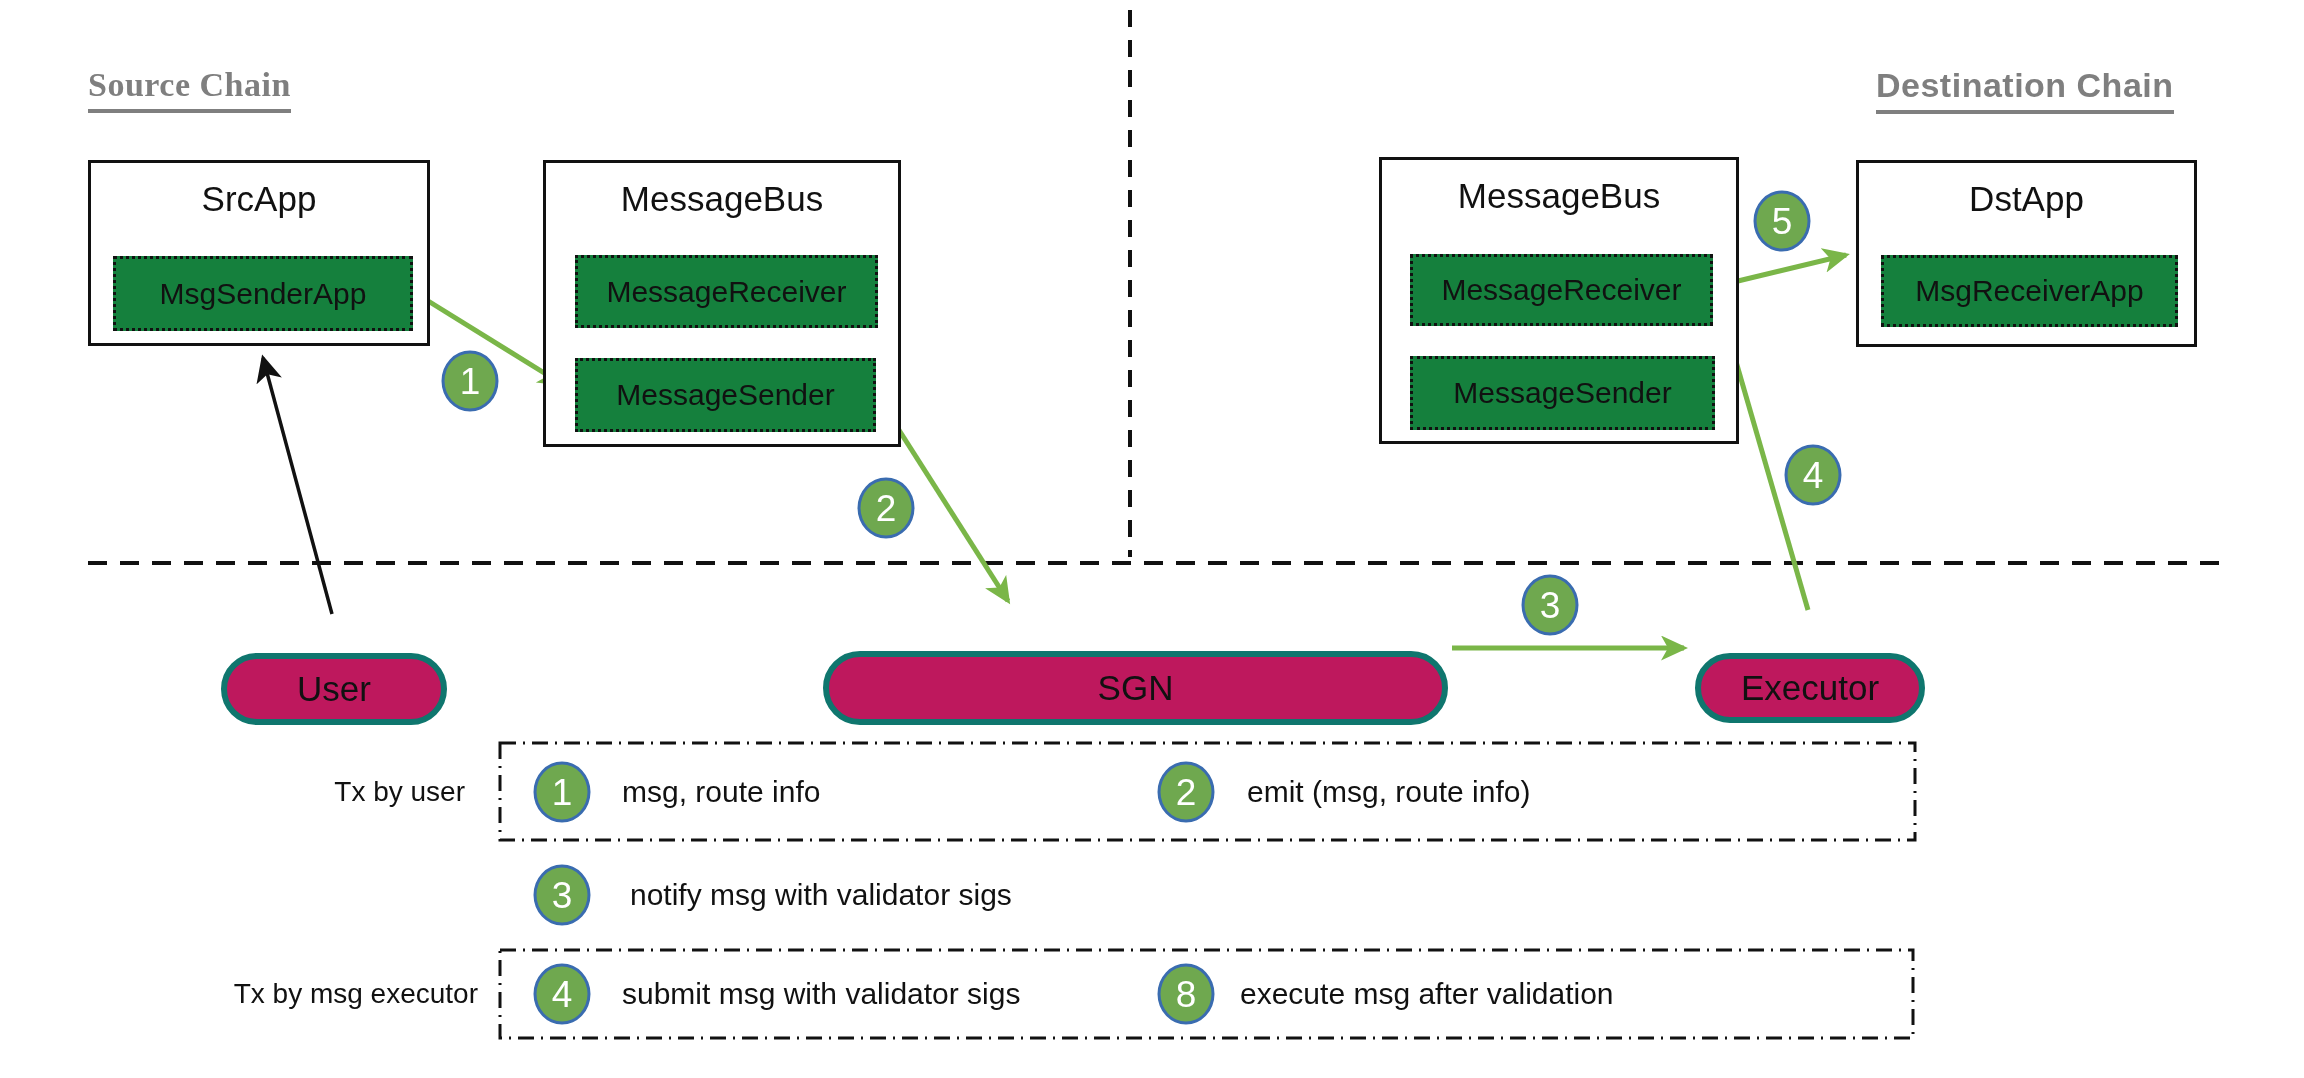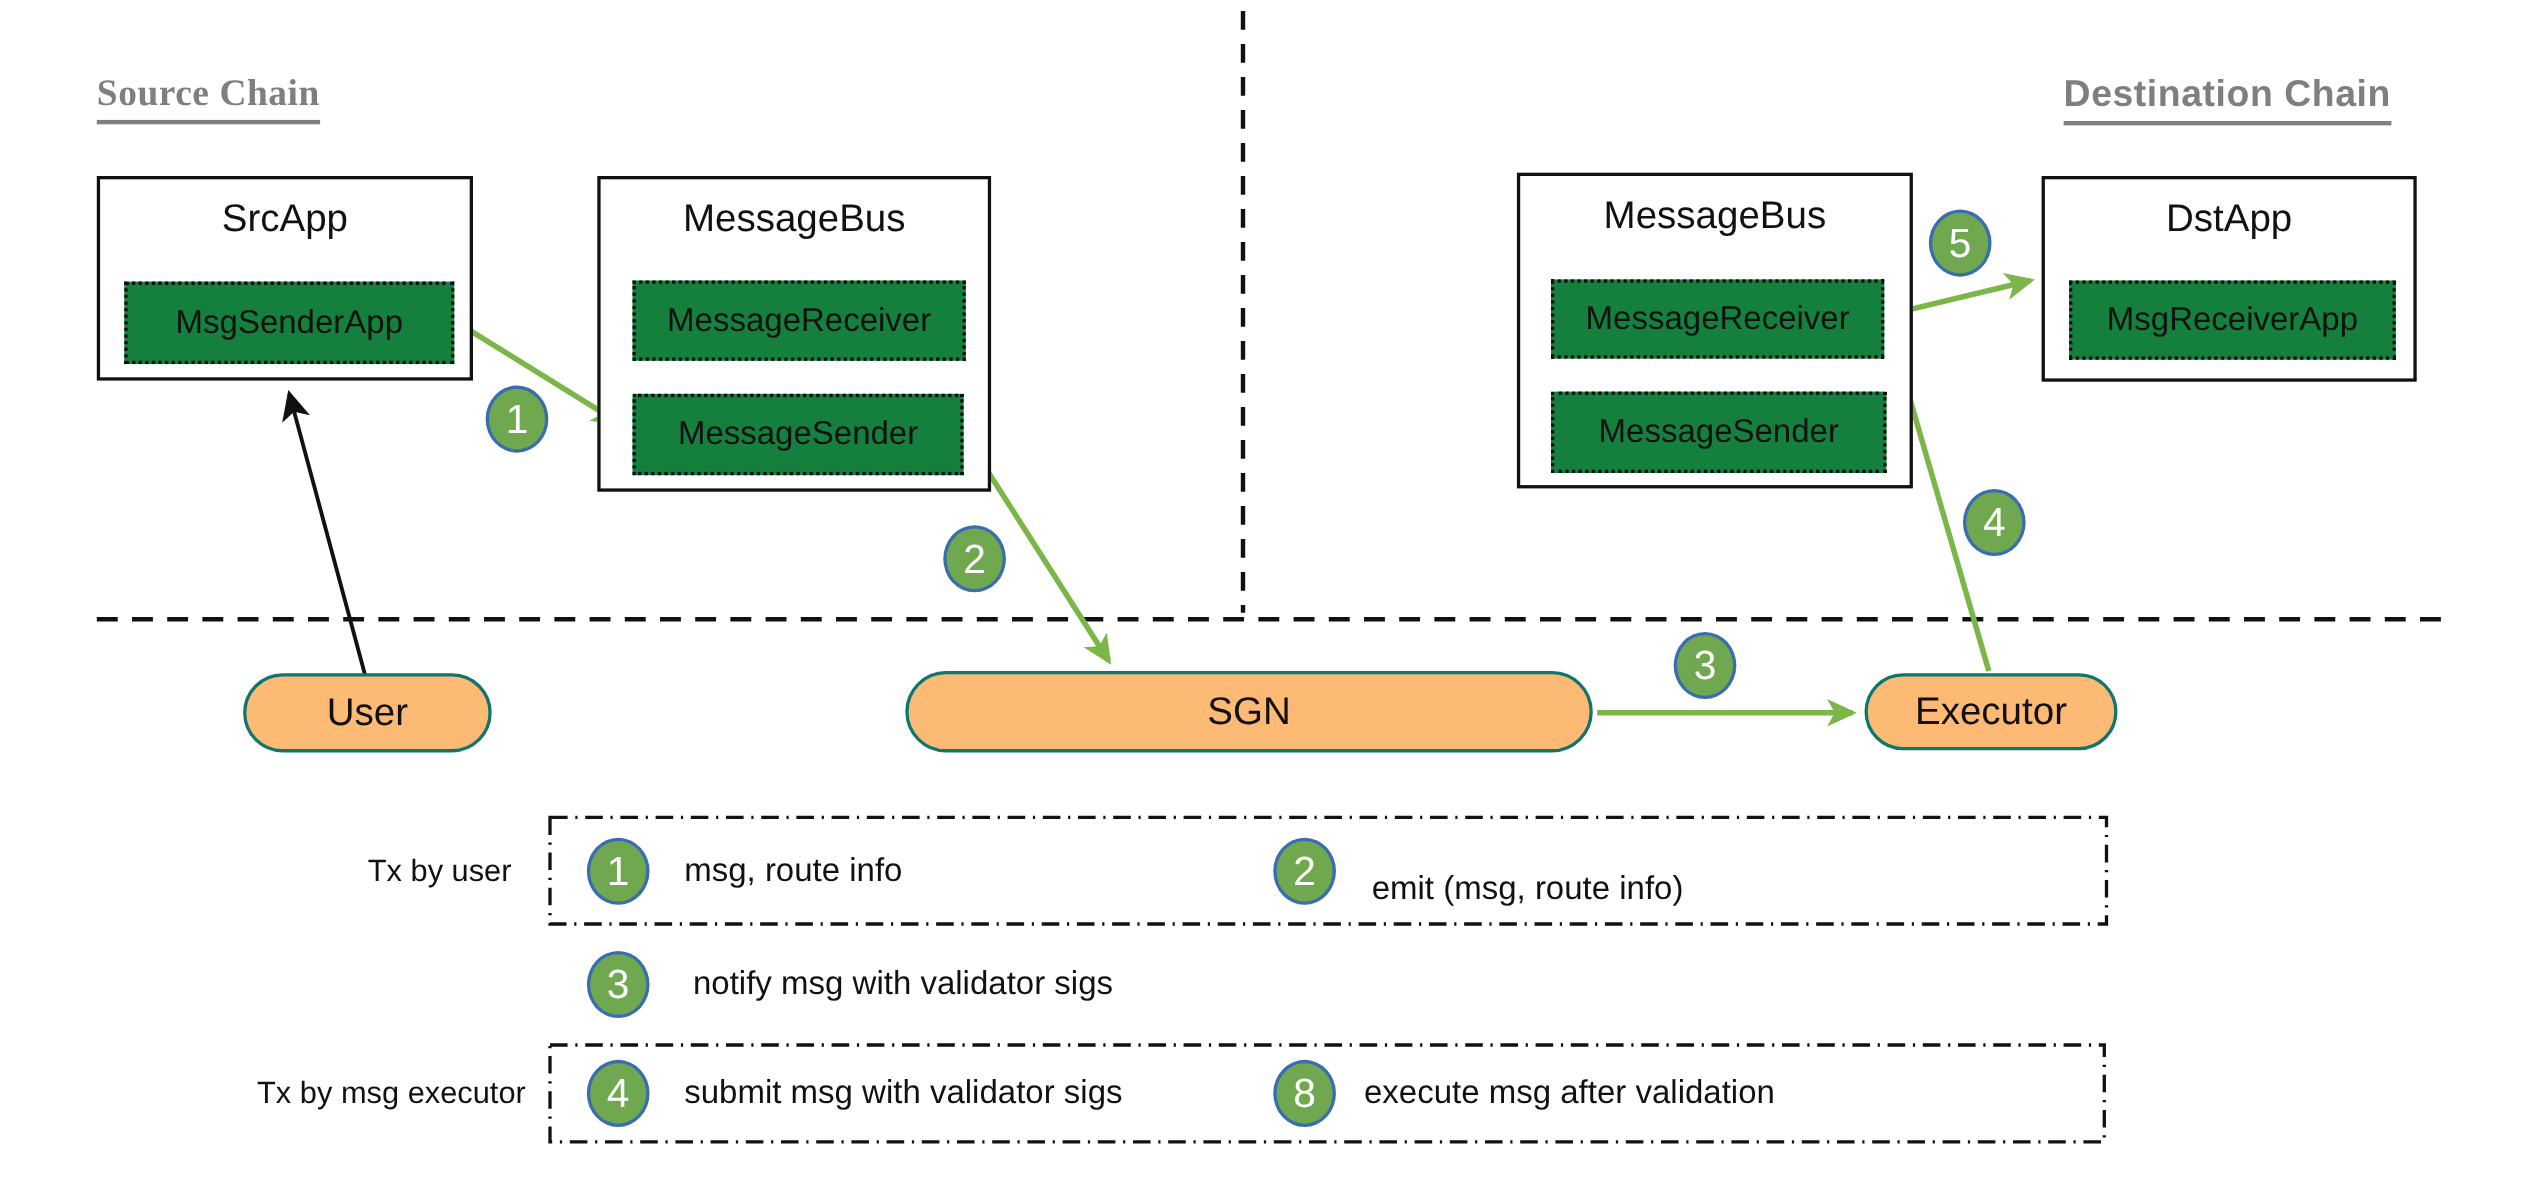--- a/index.html
+++ b/index.html
@@ -8,22 +8,22 @@
   svg.overlay{position:absolute;left:0;top:0;width:2304px;height:1078px;pointer-events:none;}
 
   .chain-title{position:absolute;font-size:34px;font-weight:bold;color:#7f7f7f;
                border-bottom:4px solid #7f7f7f;padding-bottom:5px;letter-spacing:.5px;}
 
   .node-box{position:absolute;border:3px solid #111;background:#fff;box-sizing:border-box;}
   .node-title{position:absolute;left:0;right:0;top:16px;text-align:center;font-size:35px;}
   .module-box{position:absolute;border:3px dotted #111;background:#15803d;box-sizing:border-box;
               display:flex;align-items:center;justify-content:center;font-size:30px;}
 
-  .pill{position:absolute;border:3px solid #0f766e;border-radius:44px;background:#fdba74;box-sizing:border-box;
-        display:flex;align-items:center;justify-content:center;font-size:35px;}
+  .pill{position:absolute;border:6px solid #0f766e;border-radius:44px;background:#be185d;box-sizing:border-box;
+        display:flex;align-items:center;justify-content:center;font-size:35px;margin-top:41px;}
 
   .badge{position:absolute;width:57px;height:61px;border-radius:50%;
          background:#6fa84f;border:3px solid #3a6cb0;color:#fff;box-sizing:border-box;
          display:flex;align-items:center;justify-content:center;
          font-size:37px;transform:translate(-50%,-50%);}
 
   .legend-label{position:absolute;font-size:28px;text-align:right;transform:translateY(-50%);white-space:nowrap;}
   .legend-text{position:absolute;font-size:30px;transform:translateY(-50%);white-space:nowrap;}
 </style>
 </head>
@@ -92,21 +92,21 @@
   <div class="badge" style="left:1813px;top:475px;">4</div>
   <div class="badge" style="left:1782px;top:221px;">5</div>
 
   <div class="legend-label" style="left:180px;top:792px;width:285px;">Tx by user</div>
   <div class="legend-label" style="left:180px;top:994px;width:298px;">Tx by msg executor</div>
 
   <div class="badge" style="left:562px;top:792px;">1</div>
   <div class="legend-text" style="left:622px;top:792px;">msg, route info</div>
 
   <div class="badge" style="left:1186px;top:792px;">2</div>
-  <div class="legend-text" style="left:1247px;top:792px;margin-top:16px;">emit (msg, route info)</div>
+  <div class="legend-text" style="left:1247px;top:792px;">emit (msg, route info)</div>
 
   <div class="badge" style="left:562px;top:895px;">3</div>
   <div class="legend-text" style="left:630px;top:895px;">notify msg with validator sigs</div>
 
   <div class="badge" style="left:562px;top:994px;">4</div>
   <div class="legend-text" style="left:622px;top:994px;">submit msg with validator sigs</div>
 
   <div class="badge" style="left:1186px;top:994px;">8</div>
   <div class="legend-text" style="left:1240px;top:994px;">execute msg after validation</div>
 

